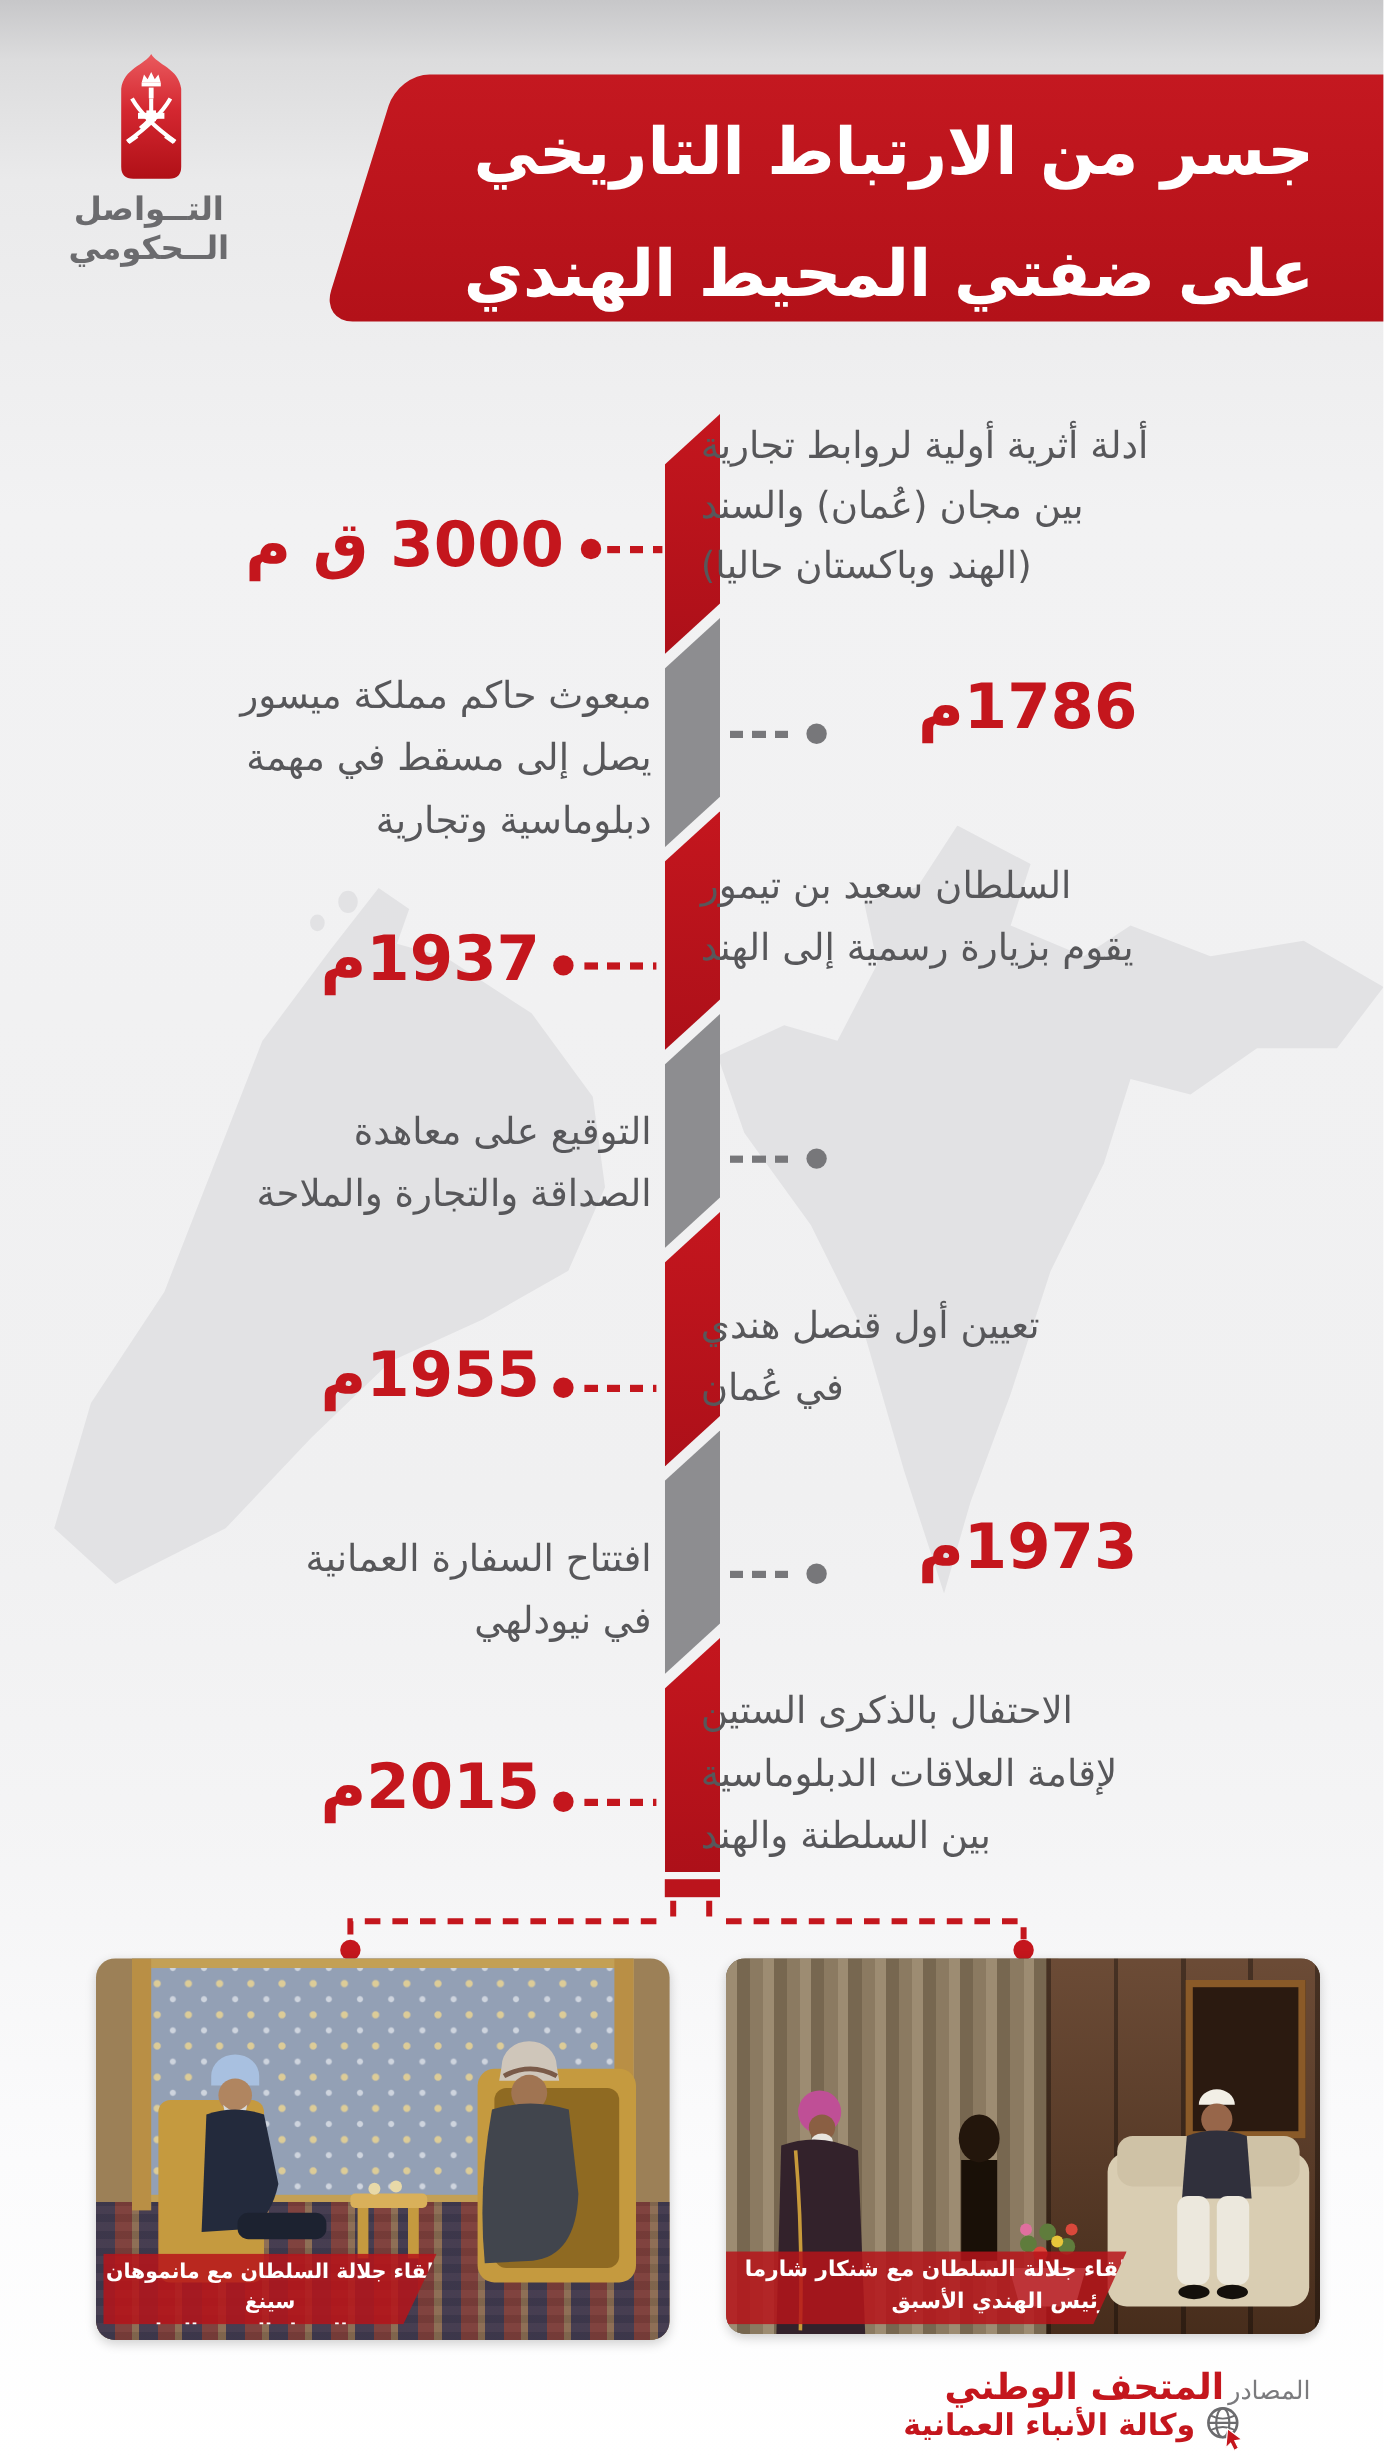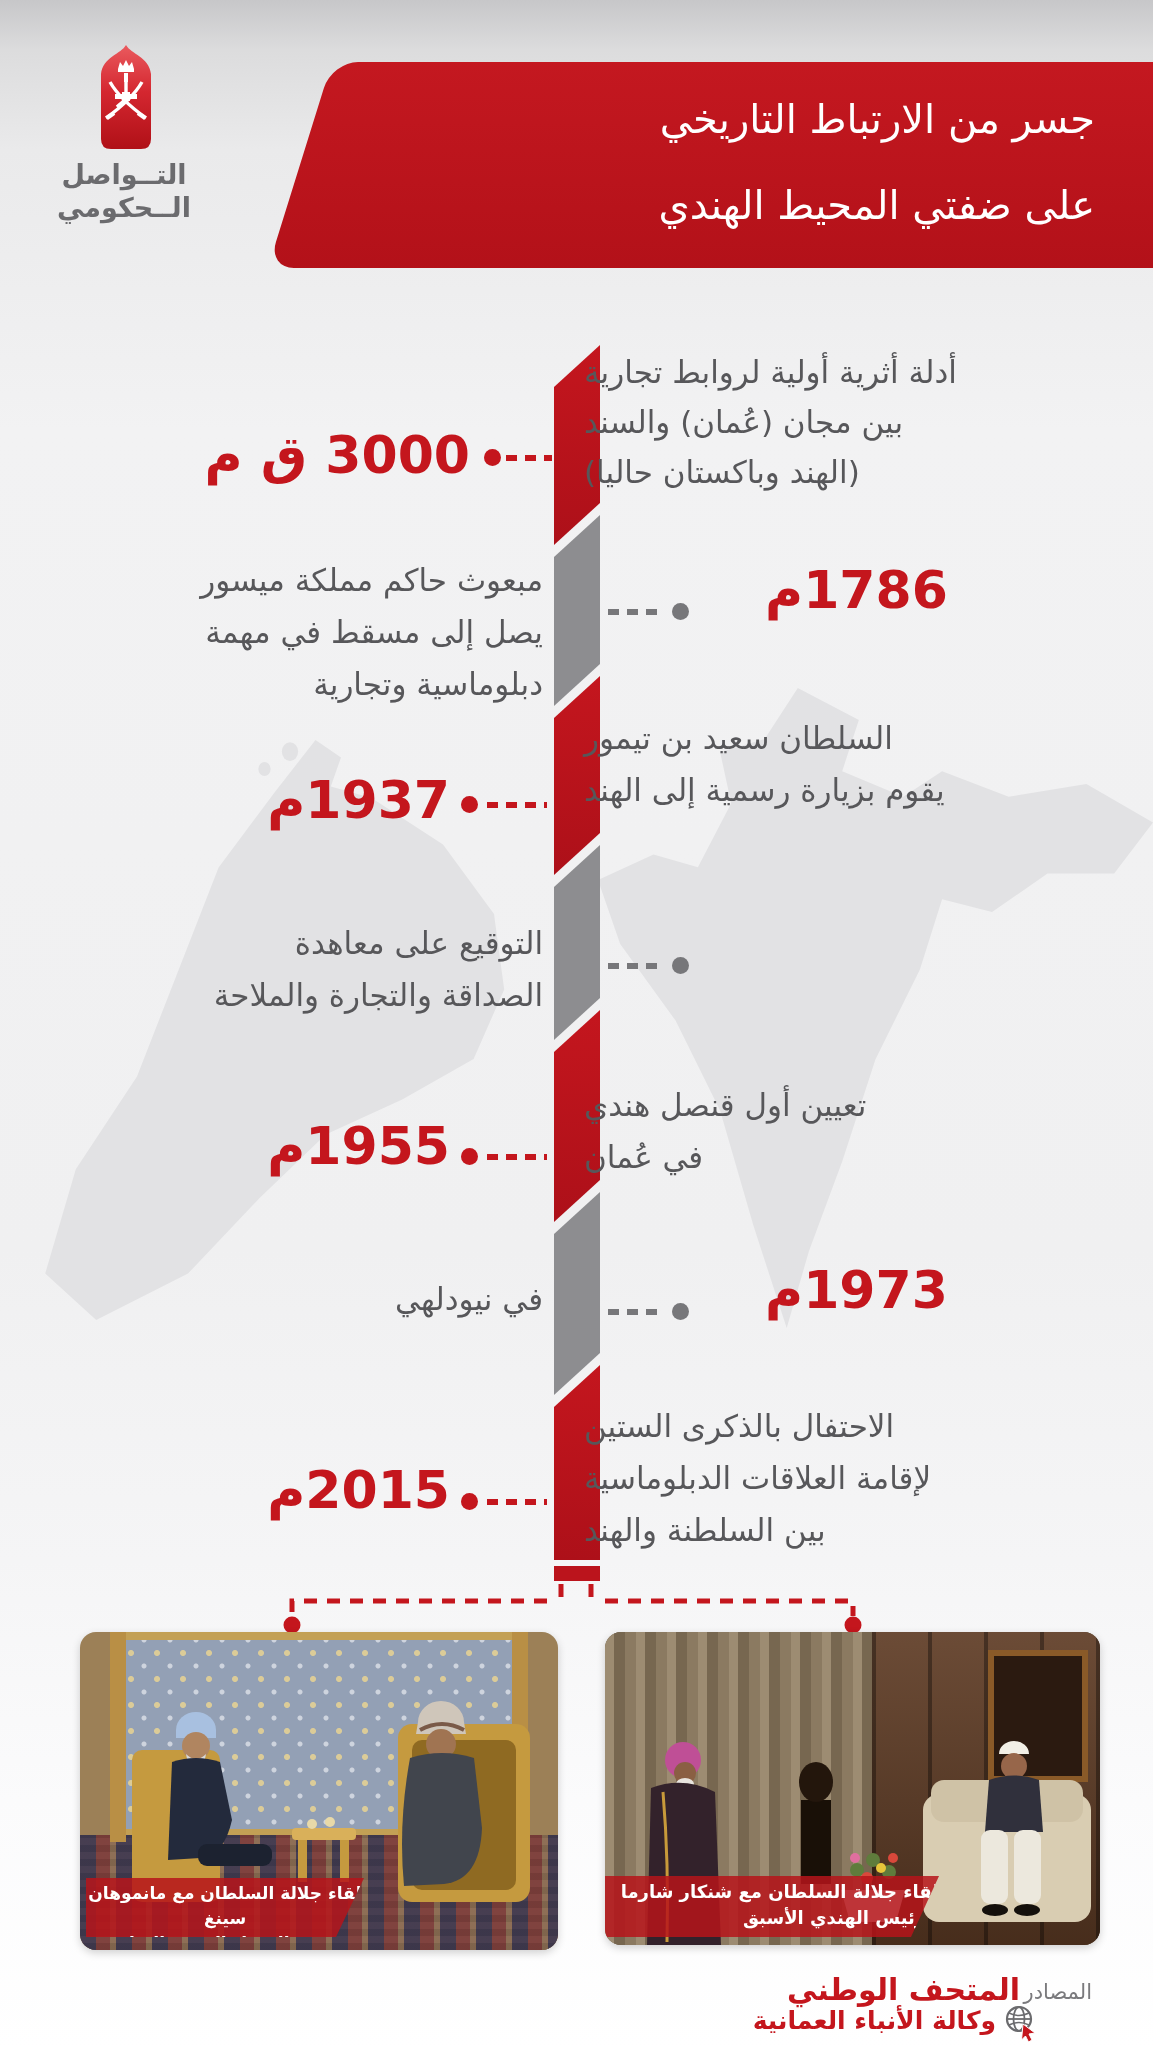--- a/index.html
+++ b/index.html
@@ -10,21 +10,21 @@
   }
   
   .badge{position:absolute;left:88px;top:42px;width:76px;height:112px;}
   .logo-text{position:absolute;left:46px;top:158px;width:156px;text-align:center;
     color:#6b6b6e;font-size:27px;font-weight:bold;line-height:33px;}
   
   .banner-shape{position:absolute;left:332px;top:62px;width:980px;height:206px;
     background:linear-gradient(180deg,#c41820,#b31119);border-radius:26px;
     transform:skewX(-17.3deg);transform-origin:0 0;}
   .banner-text{position:absolute;left:340px;top:62px;width:755px;height:206px;
-    direction:rtl;text-align:right;color:#ffffff;font-weight:normal;font-size:40px;line-height:1.15;}
+    direction:rtl;text-align:right;color:#ffffff;font-weight:bold;font-size:54px;line-height:1.15;}
   .banner-text .tl1{margin-top:34px;}
   .banner-text .tl2{margin-top:40px;}
   
   .map{position:absolute;}
   
   .seg{position:absolute;left:554px;width:46px;}
   .seg.red{background:linear-gradient(180deg,#c4161e,#ad1019);}
   .seg.gray{background:#8d8d90;}
   .slant-both{clip-path:polygon(0 42px,100% 0,100% calc(100% - 42px),0 100%);}
   .slant-top{clip-path:polygon(0 42px,100% 0,100% 100%,0 100%);}
@@ -168,20 +168,21 @@
   <div class="dashes red" style="left:487px;top:1154px;width:60px;"></div>
   <div class="etext tright" style="top:1079px;" dir="rtl">
     <div>تعيين أول قنصل هندي</div>
     <div>في عُمان</div>
   </div>
 
   <div class="date dright" style="top:1264px;" dir="rtl">1973م</div>
   <div class="dot gray" style="left:672px;top:1303px;"></div>
   <div class="dashes gray" style="left:608px;top:1309px;width:56px;"></div>
   <div class="etext tleft" style="top:1273px;" dir="rtl">
+    <div>افتتاح السفارة العمانية</div>
     <div>في نيودلهي</div>
   </div>
 
   <div class="date dleft" style="top:1464px;" dir="rtl">2015م</div>
   <div class="dot red" style="left:461px;top:1493px;"></div>
   <div class="dashes red" style="left:487px;top:1499px;width:60px;"></div>
   <div class="etext tright" style="top:1400px;" dir="rtl">
     <div>الاحتفال بالذكرى الستين</div>
     <div>لإقامة العلاقات الدبلوماسية</div>
     <div>بين السلطنة والهند</div>

